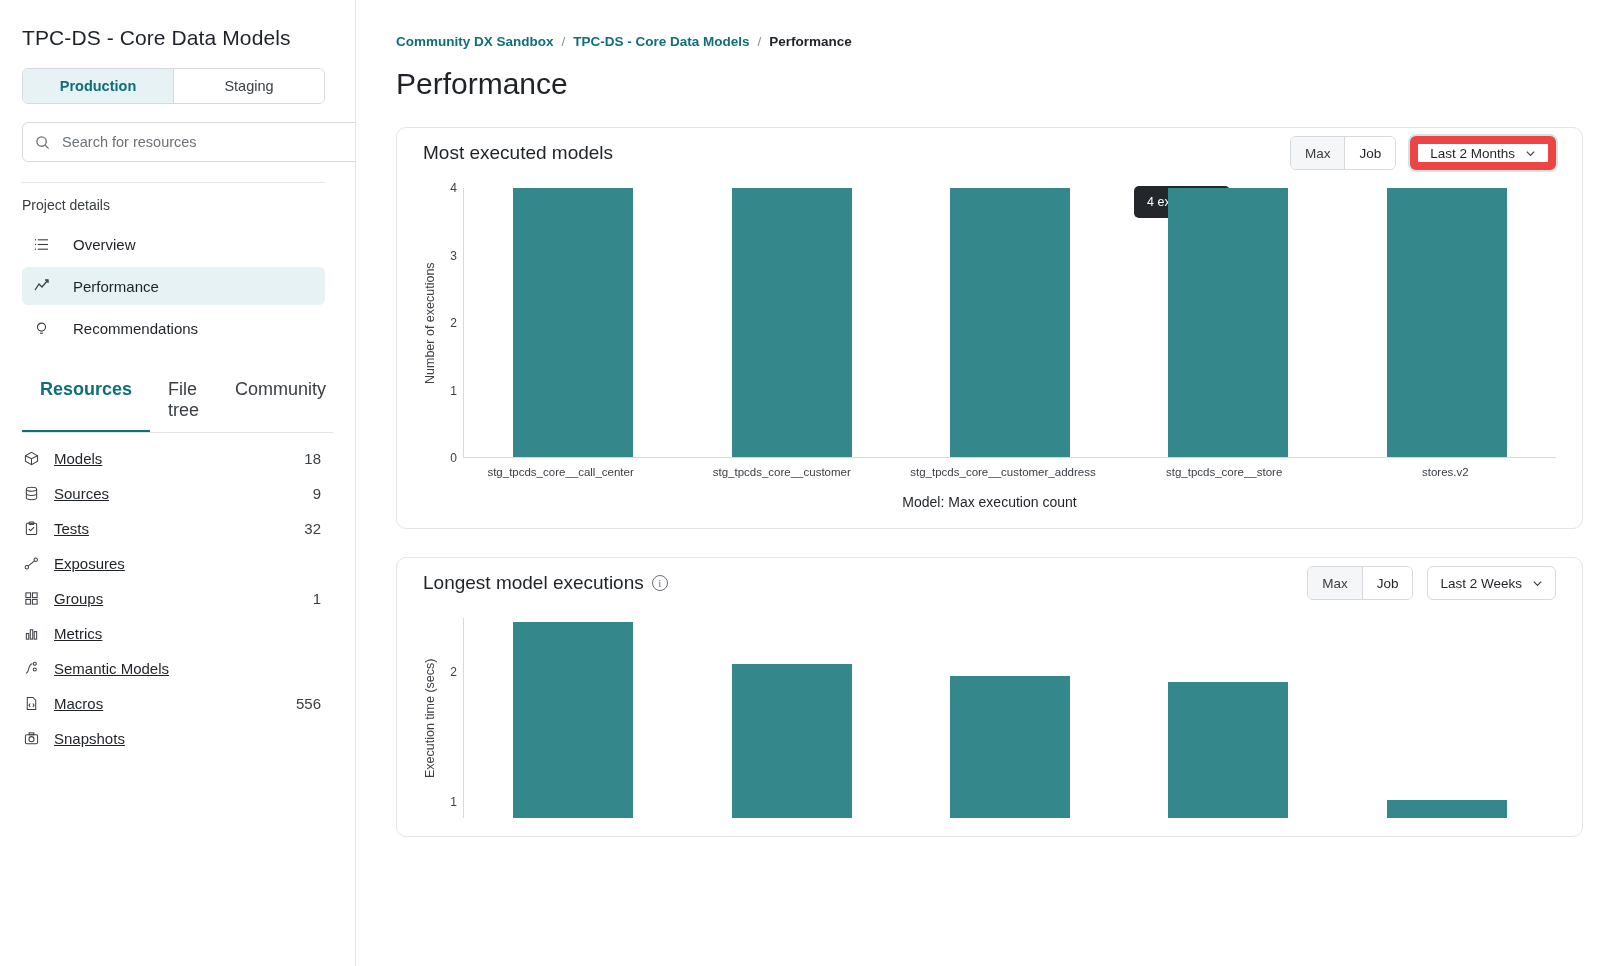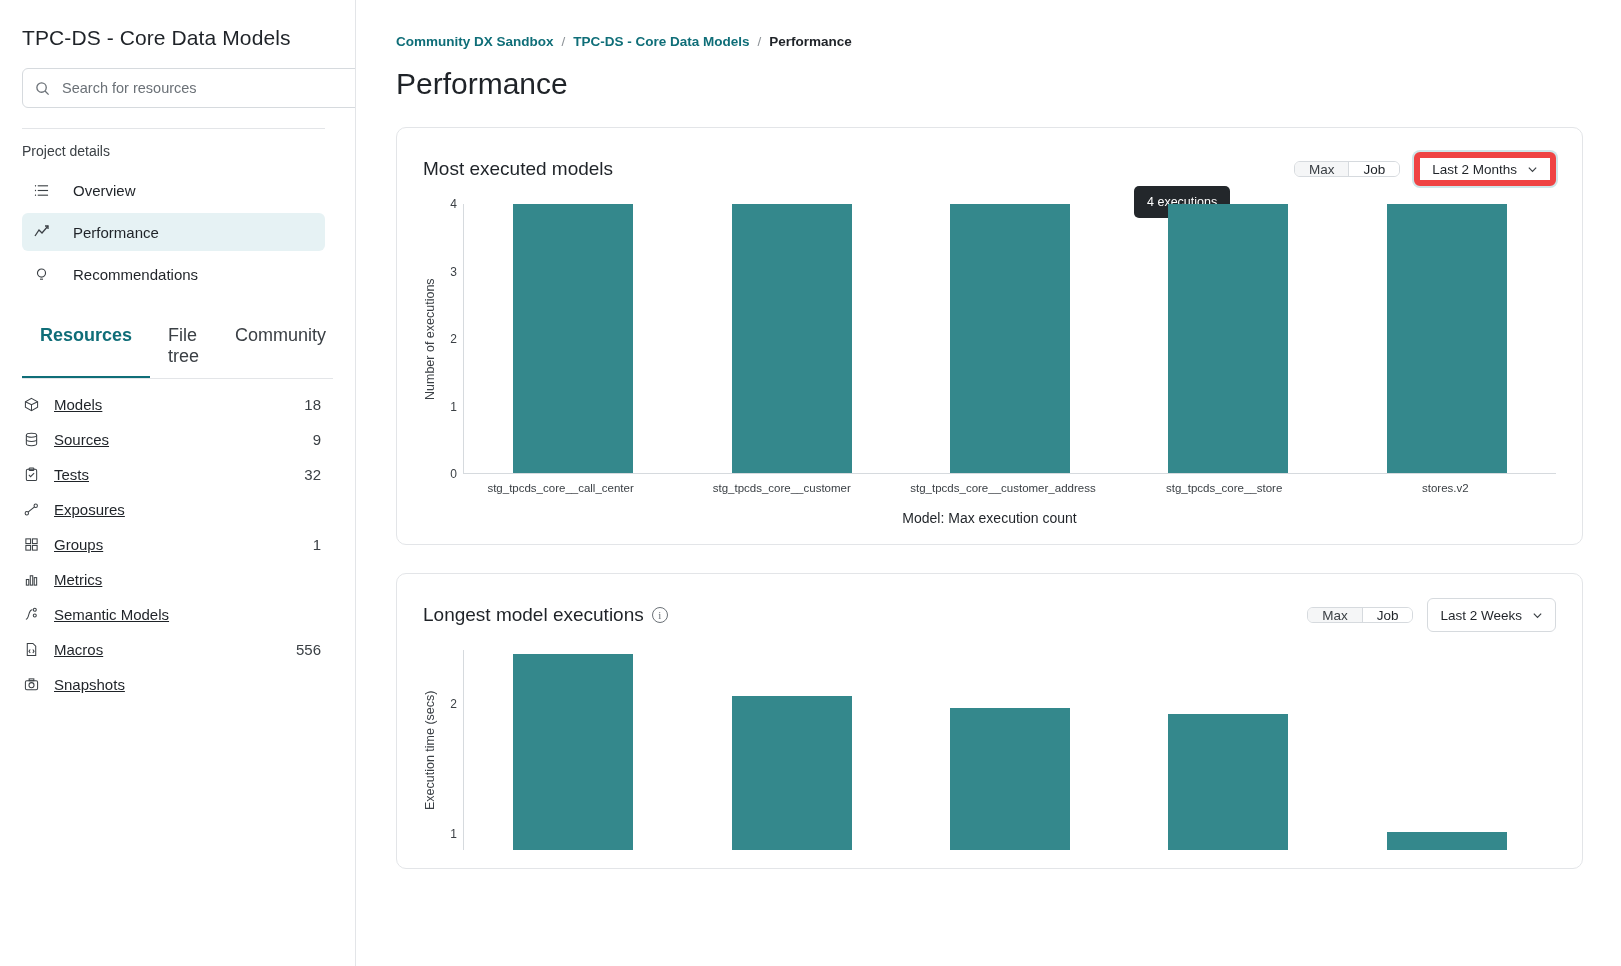--- a/index.html
+++ b/index.html
@@ -151,39 +151,39 @@
     font-size: 30px;
     font-weight: 400;
     margin: 18px 0 26px 0;
     color: #1f2328;
   }
 
   .card {
     border: 1px solid #e3e5e8;
     border-radius: 10px;
     background: #fff;
-    padding: 24px 26px 18px 26px;
+    padding: 8px 26px 18px 26px;
     margin-bottom: 28px;
     position: relative;
   }
   .card-head {
     display: flex; align-items: center; justify-content: space-between;
   }
   .card-title {
     font-size: 19px;
     color: #1f2328;
     display: flex; align-items: center; gap: 8px;
   }
   .controls { display: flex; align-items: center; gap: 14px; }
   .seg {
     display: flex;
     border: 1px solid #d6dade;
     border-radius: 6px;
     overflow: hidden;
-    height: 16px;
+    height: 34px;
   }
   .seg div {
     display: flex; align-items: center; justify-content: center;
     padding: 0 14px;
     font-size: 13.5px;
     color: #3b4045;
     cursor: pointer;
     background: #fff;
   }
   .seg .on { background: #fff; color: #1f2328; border-left: 1px solid #d6dade; font-weight: 400; }
@@ -193,21 +193,21 @@
     border: 1px solid #d6dade;
     border-radius: 6px;
     height: 34px;
     padding: 0 12px;
     font-size: 13.5px;
     color: #1f2328;
     cursor: pointer;
     background: #fff;
   }
   .dropdown.focused {
-    border: 6px solid #ef4444;
+    border: 8px solid #ef4444;
     box-shadow: 0 0 0 2px #cfe6e9;
   }
 
   
   .chart-wrap { position: relative; margin-top: 18px; }
   .chart-area { display: flex; }
   .y-title {
     writing-mode: vertical-rl;
     transform: rotate(180deg);
     font-size: 12.5px;
@@ -279,20 +279,24 @@
 </style>
 </head>
 <body>
 
 <div class="app">
 
   <div class="sidebar">
     <div class="sidebar-inner">
       <div class="project-title">TPC-DS - Core Data Models</div>
 
+      <div class="env-toggle">
+        <div class="active">Production</div>
+        <div class="inactive">Staging</div>
+      </div>
 
       <div class="search-box">
         <span class="icon">
           <svg width="15" height="15" viewBox="0 0 16 16">
               <circle cx="7" cy="7" r="5" fill="none" stroke="#6b7177" stroke-width="1.4"></circle>
               <line x1="10.7" y1="10.7" x2="14.5" y2="14.5" stroke="#6b7177" stroke-width="1.4"></line>
             </svg>
         </span>
         <input type="text" placeholder="Search for resources" style="">
       </div>

